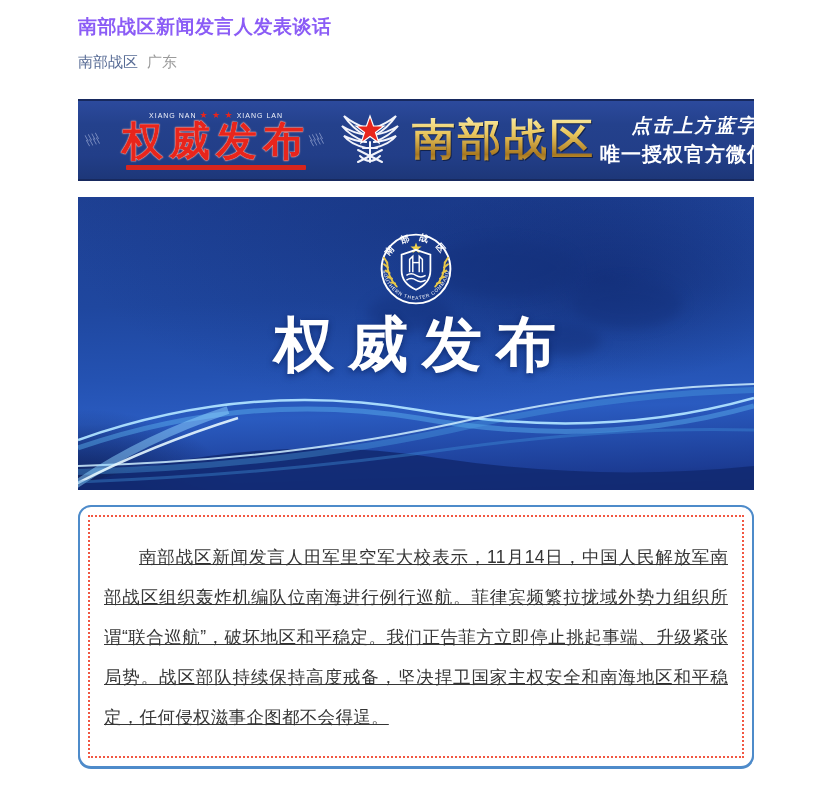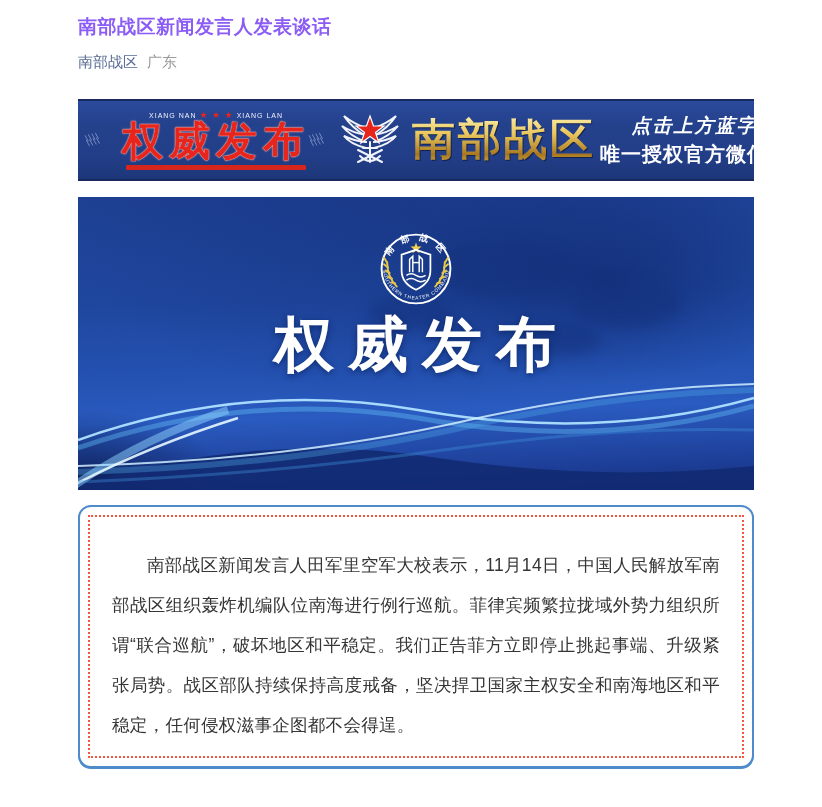--- a/index.html
+++ b/index.html
@@ -53,22 +53,22 @@
     font-size:60px;color:#ffffff;letter-spacing:14px;
     text-shadow:0 2px 6px rgba(0,20,70,.55);}
   .hero-waves{position:absolute;left:0;bottom:0;width:100%;height:120px;}
 
   
   .quote-box{position:absolute;top:505px;left:0;width:676px;height:263px;box-sizing:border-box;
     border:2px solid #4e8bca;border-radius:13px;background:#ffffff;
     box-shadow:0 1px 0 #4e8bca;}
   .quote-inner{position:absolute;left:8px;right:8px;top:8px;bottom:8px;
     border:2px dotted #f25742;padding:16px 10px 18px 10px;box-sizing:border-box;}
-  .quote-text{margin:12px;font-size:17.5px;line-height:40px;color:#353535;
-    text-align:justify;text-indent:2em;letter-spacing:0.3px;}
+  .quote-text{margin:4px;font-size:17.5px;line-height:40px;color:#353535;
+    text-align:justify;text-indent:2em;letter-spacing:0.3px;text-decoration:underline;}
 </style>
 </head>
 <body>
 
 <div class="content">
 
   <h1 class="title">南部战区新闻发言人发表谈话</h1>
 
   <div class="meta">
     <span class="account">南部战区</span>

